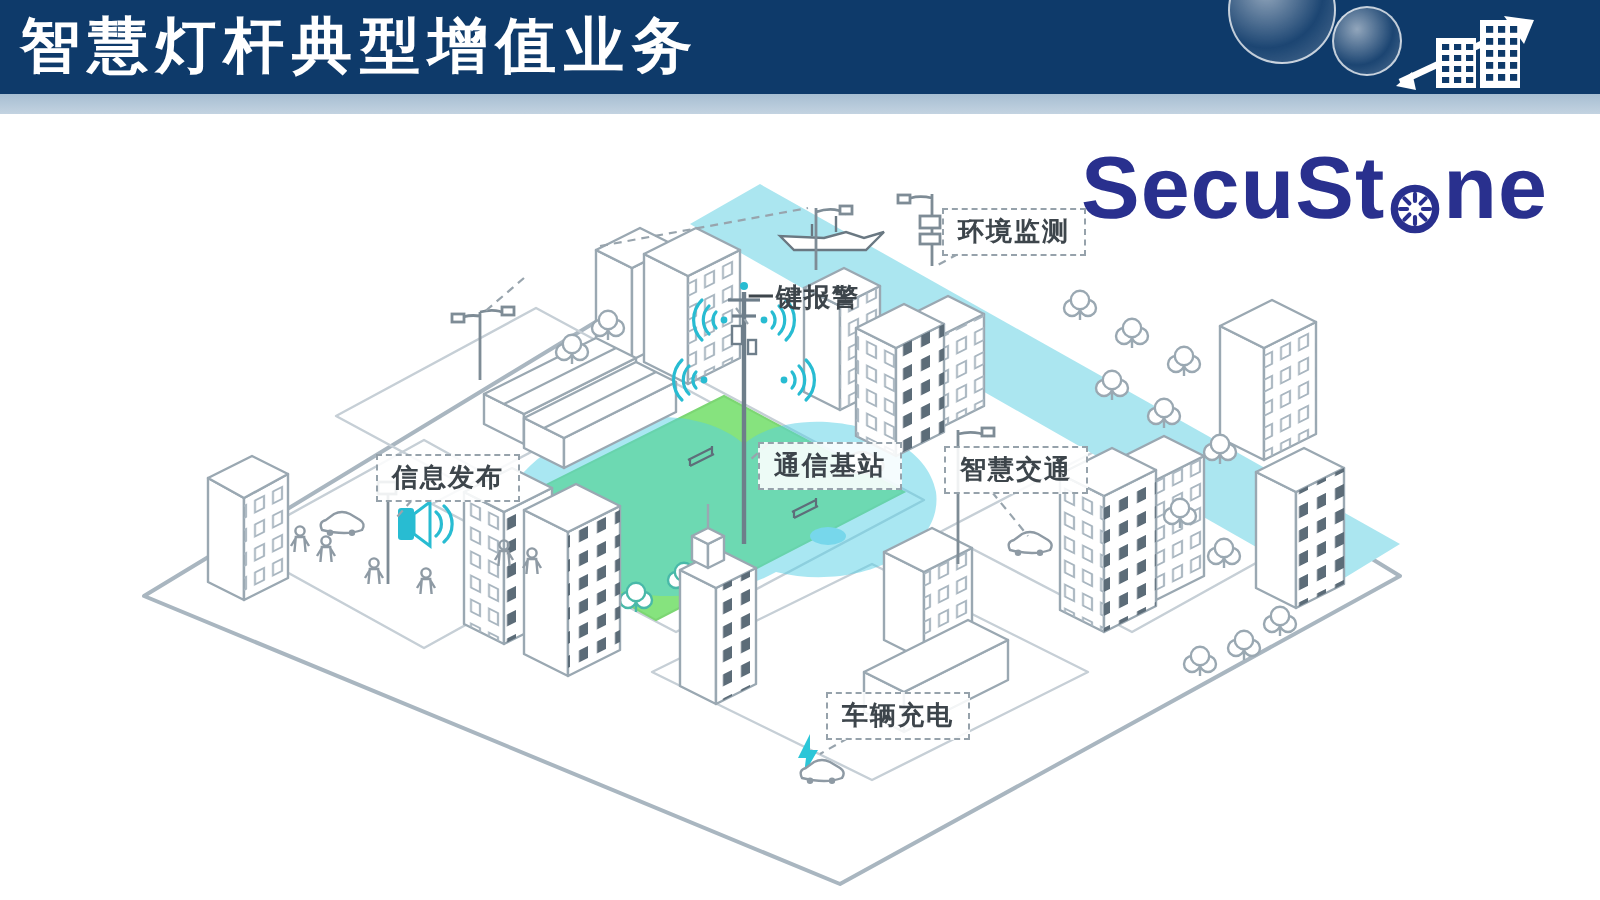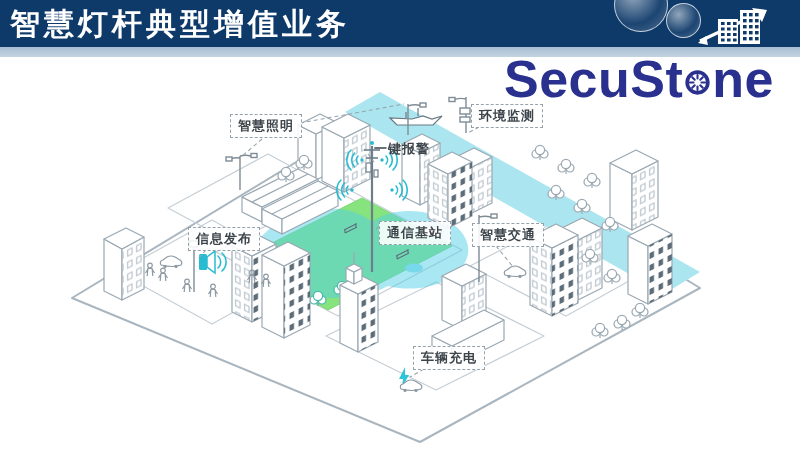--- a/index.html
+++ b/index.html
@@ -14,22 +14,22 @@
   .bubble{position:absolute;border-radius:50%;
           border:1px solid rgba(255,255,255,.72);
           background:radial-gradient(circle at 35% 32%, rgba(255,255,255,.55), rgba(255,255,255,.06) 58%, rgba(255,255,255,.28));}
   .bubble.b1{left:614px;top:-22px;width:52px;height:52px;}
   .bubble.b2{left:666px;top:3px;width:33px;height:33px;}
   .hdr-icon{position:absolute;right:30px;top:5px;}
   .strip{position:absolute;left:0;top:47px;width:800px;height:10px;
          background:linear-gradient(#A7BED2,#C3D3E1);}
 
   
-  .logo{position:absolute;right:26px;top:56px;display:flex;align-items:flex-start;
-        color:#29308E;font-size:52px;font-weight:bold;letter-spacing:.5px;line-height:46px;}
+  .logo{position:absolute;right:26px;top:72px;display:flex;align-items:flex-end;
+        color:#29308E;font-size:44px;font-weight:bold;letter-spacing:.5px;line-height:46px;}
   .logo .gear{margin:13px 1px 0 1px;}
 
   
   .scene{position:absolute;left:0;top:0;width:800px;height:450px;}
 
   
   .callout{position:absolute;box-sizing:border-box;color:#3D454B;font-size:13px;font-weight:bold;
            letter-spacing:1px;padding:2px 7px;white-space:nowrap;
            border:1px dashed #96A2AB;background:rgba(255,255,255,.88);}
   .callout.plain{border:none;background:transparent;padding:2px 0;}
@@ -344,21 +344,20 @@
       <line x1="300" y1="123" x2="404" y2="104"></line>
       <line x1="479" y1="127" x2="468" y2="133"></line>
       <line x1="368" y1="154" x2="374" y2="162"></line>
       <line x1="384" y1="222" x2="375" y2="230"></line>
       <line x1="206" y1="250" x2="198" y2="259"></line>
       <line x1="496" y1="246" x2="514" y2="268"></line>
       <line x1="424" y1="369" x2="410" y2="377"></line>
     </g>
   </svg>
 
-  <div class="callout co-lighting">智慧照明</div>
   <div class="callout plain co-alarm">一键报警</div>
   <div class="callout co-env">环境监测</div>
   <div class="callout co-base">通信基站</div>
   <div class="callout co-info">信息发布</div>
   <div class="callout co-traffic">智慧交通</div>
   <div class="callout co-charge">车辆充电</div>
 
 </div>
 
 </body></html>

